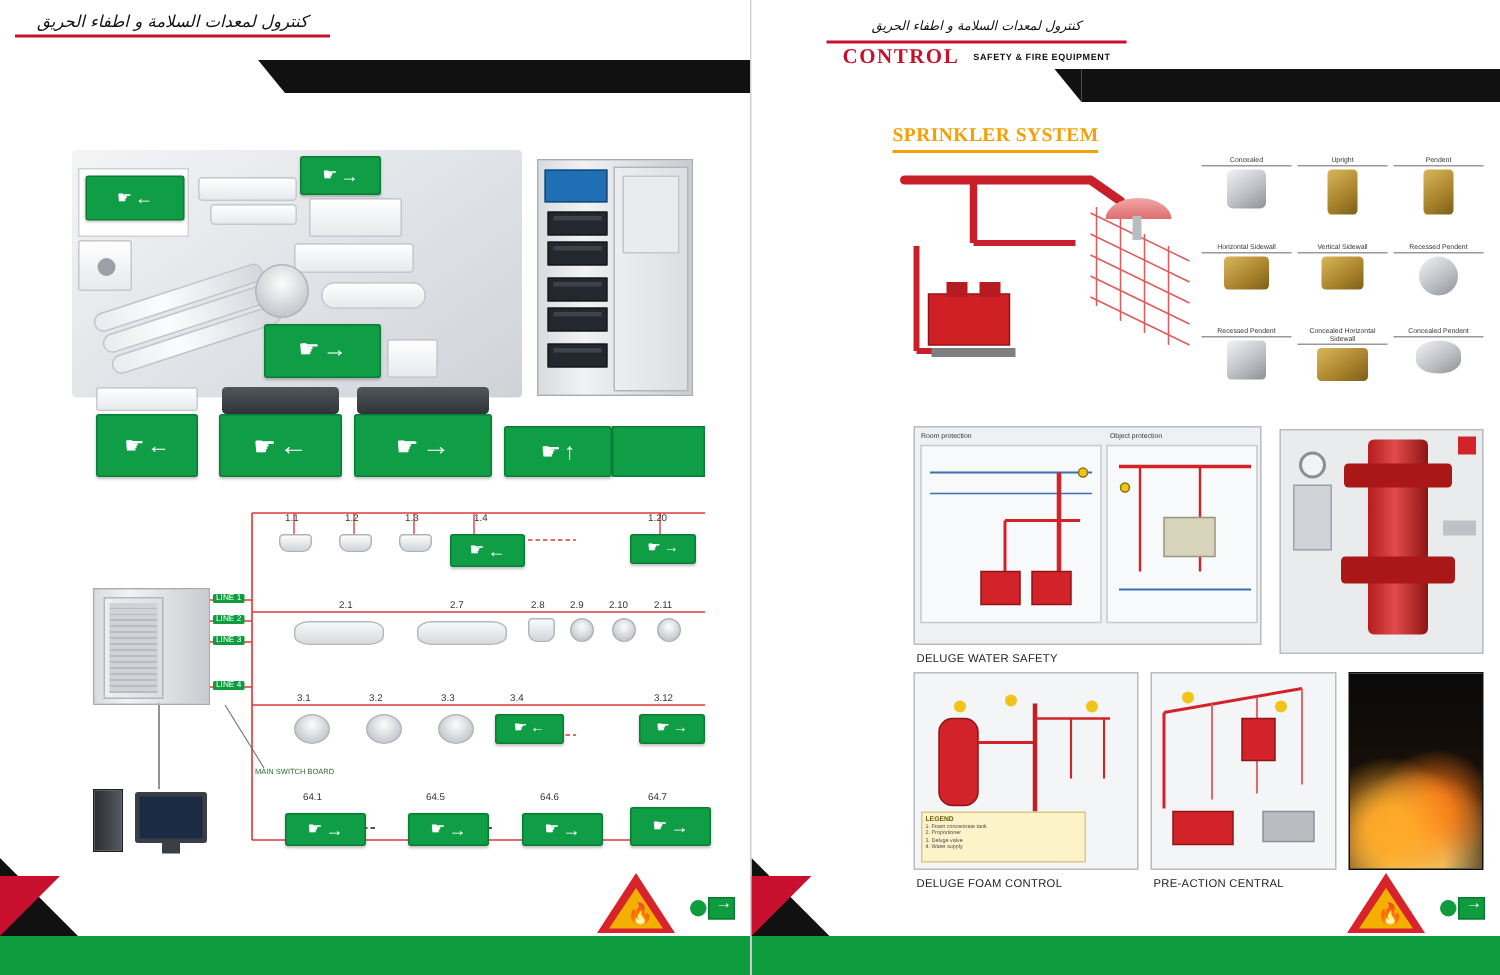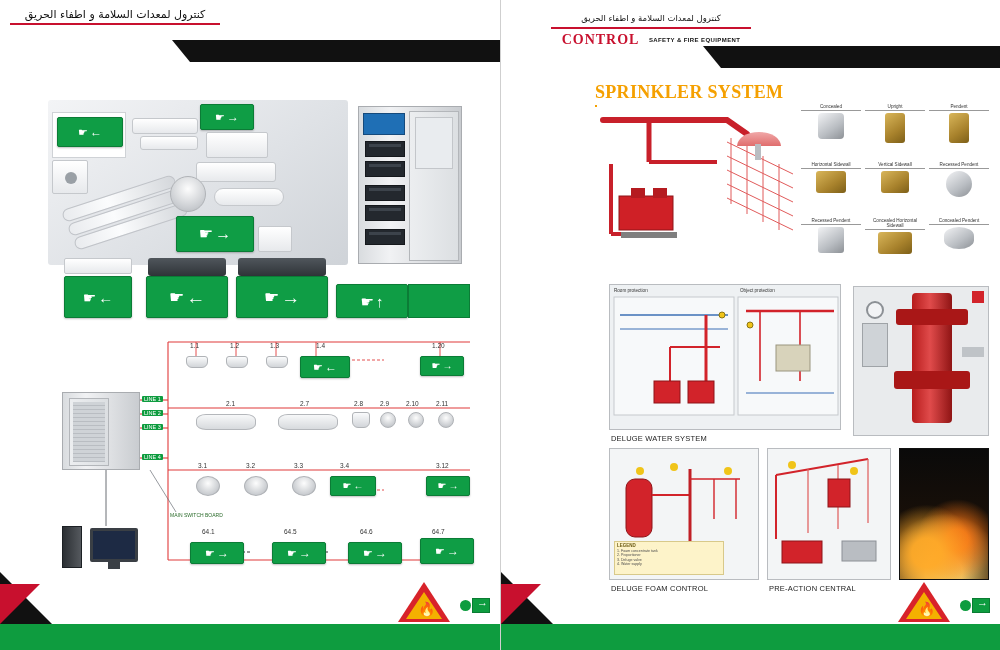--- a/index.html
+++ b/index.html
@@ -36,21 +36,21 @@
   .hdr-black:after {
     content: ""; position: absolute; left: -18px; top: 0;
     border-top: 22px solid #111111;
     border-left: 18px solid transparent;
   }
   .logo-wrap {
     position: absolute; left: 10px; top: 8px; width: 210px; text-align: center;
   }
   .logo-ar {
     font-size: 11px; color: #111; font-family: "DejaVu Sans", sans-serif;
-    direction: rtl; letter-spacing: 0px; line-height: 13px;
+    direction: rtl; letter-spacing: 0px; line-height: 13px; font-style: italic;
   }
   .logo-rule { height: 2px; background: #c8102e; margin: 2px 0 1px; }
   .logo-main {
     font-family: "Liberation Serif", serif; font-weight: bold;
     color: #c8102e; font-size: 17px; letter-spacing: 1px; line-height: 18px;
     display: inline-block; vertical-align: middle;
   }
   .logo-sub {
     font-size: 7.5px; font-weight: bold; color: #111; letter-spacing: .4px;
     display: inline-block; vertical-align: middle; margin-left: 5px;
@@ -61,21 +61,21 @@
 
   
   .sec-title {
     position: absolute; font-weight: bold; color: #f5a000;
     font-size: 15px; letter-spacing: .3px;
     font-family: "Liberation Serif", serif;
     border-bottom: 2px solid #f5a000;
     padding-bottom: 2px;
   }
   .left .sec-title  { left: 60px;  top: 74px; }
-  .right .sec-title { left: 594px; top: 82px; font-size: 18px; }
+  .right .sec-title { left: 594px; top: 82px; font-size: 13px; }
   .page.right .sec-title { left: 94px; }
 
   
   .band-green {
     position: absolute; bottom: 0; left: 0; width: 100%; height: 26px;
     background: #0e9c3f;
   }
   .band-white { position: absolute; bottom: 26px; left: 0; width: 100%; height: 4px; background:#fff; }
   .band-tri {
     position: absolute; bottom: 26px; left: 0; width: 0; height: 0;
@@ -526,21 +526,21 @@
         <rect x="78" y="96" width="26" height="22" fill="#d2232a" stroke="#8e1418"></rect>
         <path d="M136 26 H224" stroke="#d2232a" stroke-width="2.4"></path>
         <path d="M150 26 V96" stroke="#d2232a" stroke-width="1.6"></path>
         <path d="M190 26 V96" stroke="#d2232a" stroke-width="1.6"></path>
         <rect x="166" y="60" width="34" height="26" fill="#d8d3bb" stroke="#9a957e"></rect>
         <path d="M136 108 H224" stroke="#3b6fb5" stroke-width="1.2"></path>
         <circle cx="112" cy="30" r="3" fill="#f0c419" stroke="#8a7410"></circle>
         <circle cx="140" cy="40" r="3" fill="#f0c419" stroke="#8a7410"></circle>
       </svg>
     </div>
-    <div class="fig-cap" style="left:110px;top:434px;">DELUGE WATER SYSTEM</div>
+    <div class="fig-cap" style="left:110px;top:434px;">DELUGE WATER SAFETY</div>
 
     <div class="fig-box" style="left:352px;top:286px;width:136px;height:150px;background:#e9ebed;">
       <div style="position:absolute;left:58px;top:6px;width:40px;height:130px;background:linear-gradient(90deg,#b71c1c,#e04b4b 45%,#8f1414);border-radius:4px;"></div>
       <div style="position:absolute;left:42px;top:22px;width:72px;height:16px;background:#a91717;border-radius:3px;"></div>
       <div style="position:absolute;left:40px;top:84px;width:76px;height:18px;background:#a91717;border-radius:3px;"></div>
       <div style="position:absolute;left:8px;top:36px;width:26px;height:44px;background:#cfd3d7;border:1px solid #9fa3a7;"></div>
       <div style="position:absolute;left:12px;top:14px;width:18px;height:18px;border-radius:50%;background:#f2f3f5;border:2px solid #8c9095;"></div>
       <div style="position:absolute;left:108px;top:60px;width:22px;height:10px;background:#bfc3c7;"></div>
       <div style="position:absolute;left:118px;top:4px;width:12px;height:12px;background:#d2232a;"></div>
     </div>

